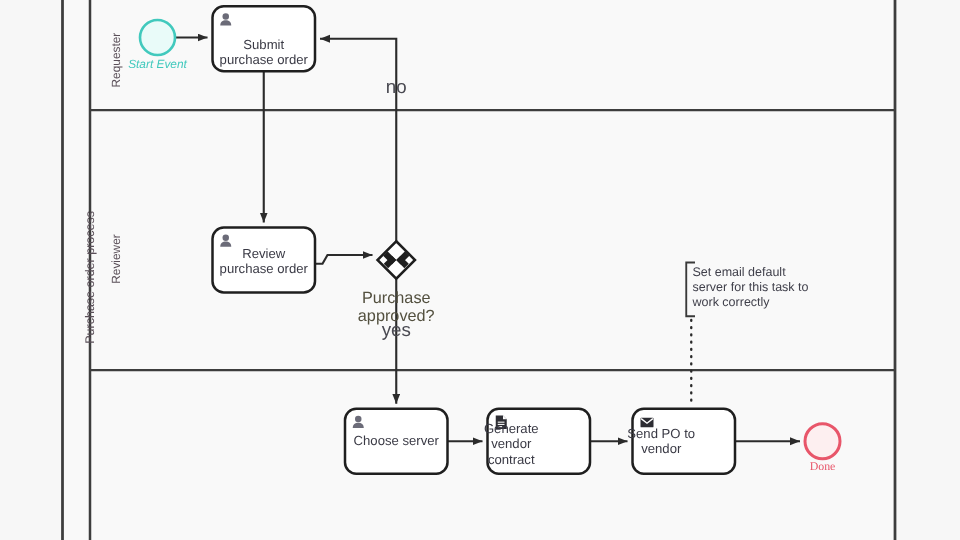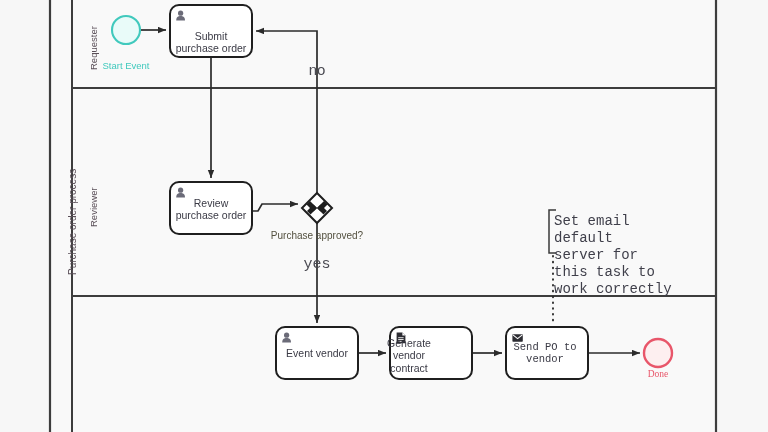--- a/index.html
+++ b/index.html
@@ -18,45 +18,44 @@
   .node-label {
     position: absolute;
     text-align: center;
     color: #3b3b46;
     line-height: 1.18;
     pointer-events: none;
   }
   .task-label { font-size: 10.5px; color: #3a3a45; }
   .evt-label { font-size: 9.5px; }
   .flow-label { font-size: 15px; color: #4a4a52; }
-  .gw-label { font-size: 10px; color: #53503f; }
+  .gw-label { font-size: 13px; color: #53503f; }
   .lane-label {
     position: absolute;
     font-size: 9.5px;
     color: #5a4f58;
     white-space: nowrap;
     transform-origin: 0 0;
     pointer-events: none;
   }
   .pool-label {
     position: absolute;
     font-size: 10px;
     color: #5a4f58;
     white-space: nowrap;
     transform-origin: 0 0;
     pointer-events: none;
   }
   .annot-text {
     position: absolute;
-    font-size: 14px;
+    font-size: 10px;
     color: #3f3f4a;
     line-height: 1.22;
     white-space: pre-line;
     pointer-events: none;
-    font-family: Liberation Mono, monospace;
   }
 </style>
 </head>
 <body>
 
 <div id="canvas">
 
   <svg class="layer" viewBox="0 0 768 432">
     <defs>
       <marker id="arrow" markerWidth="9" markerHeight="9" refX="8" refY="3.2" orient="auto" markerUnits="userSpaceOnUse">
@@ -148,36 +147,36 @@
         <path d="M317,208 L323.5,214.5 L327,211 L320.5,204.5 z"></path>
       </g>
     </g>
   </svg>
 
   <div class="pool-label" style="left:67px; top:275px; transform: rotate(-90deg);">Purchase order process</div>
 
   <div class="lane-label" style="left:88px; top:70px; transform: rotate(-90deg);">Requester</div>
   <div class="lane-label" style="left:88px; top:227px; transform: rotate(-90deg);">Reviewer</div>
 
-  <div class="node-label evt-label" style="left:90px; top:60px; width:72px; color:#41c9bd;">Start Event</div>
+  <div class="node-label evt-label" style="left:90px; top:46px; width:72px; color:#41c9bd;font-style:italic;">Start Event</div>
   <div class="node-label evt-label" style="left:622px; top:369px; width:72px; color:#e8566a;font-family:Liberation Serif, serif;">Done</div>
 
   <div class="node-label task-label" style="left:166px; top:30px; width:90px; white-space:pre-line;">Submit
 purchase order</div>
   <div class="node-label task-label" style="left:166px; top:197px; width:90px; white-space:pre-line;">Review
 purchase order</div>
-  <div class="node-label task-label" style="left:272px; top:347px; width:90px; white-space:pre-line;">Event vendor</div>
+  <div class="node-label task-label" style="left:272px; top:347px; width:90px; white-space:pre-line;">Choose server</div>
   <div class="node-label task-label" style="left:364px; top:337px; width:90px; white-space:pre-line;">Generate
 vendor
 contract</div>
-  <div class="node-label task-label" style="left:500px; top:341px; width:90px; white-space:pre-line;font-family:Liberation Mono, monospace;">Send PO to
+  <div class="node-label task-label" style="left:484px; top:341px; width:90px; white-space:pre-line;">Send PO to
 vendor</div>
 
   <div class="node-label gw-label" style="left:262px; top:230px; width:110px;">Purchase approved?</div>
 
   <div class="node-label flow-label" style="left:297px; top:61px; width:40px;">no</div>
-  <div class="node-label flow-label" style="left:297px; top:256px; width:40px;font-family:Liberation Mono, monospace;">yes</div>
+  <div class="node-label flow-label" style="left:297px; top:256px; width:40px;">yes</div>
 
   <div class="annot-text" style="left:554px; top:213px; width:124px;">Set email default
 server for this task to
 work correctly</div>
 
 </div>
 
 </body></html>

